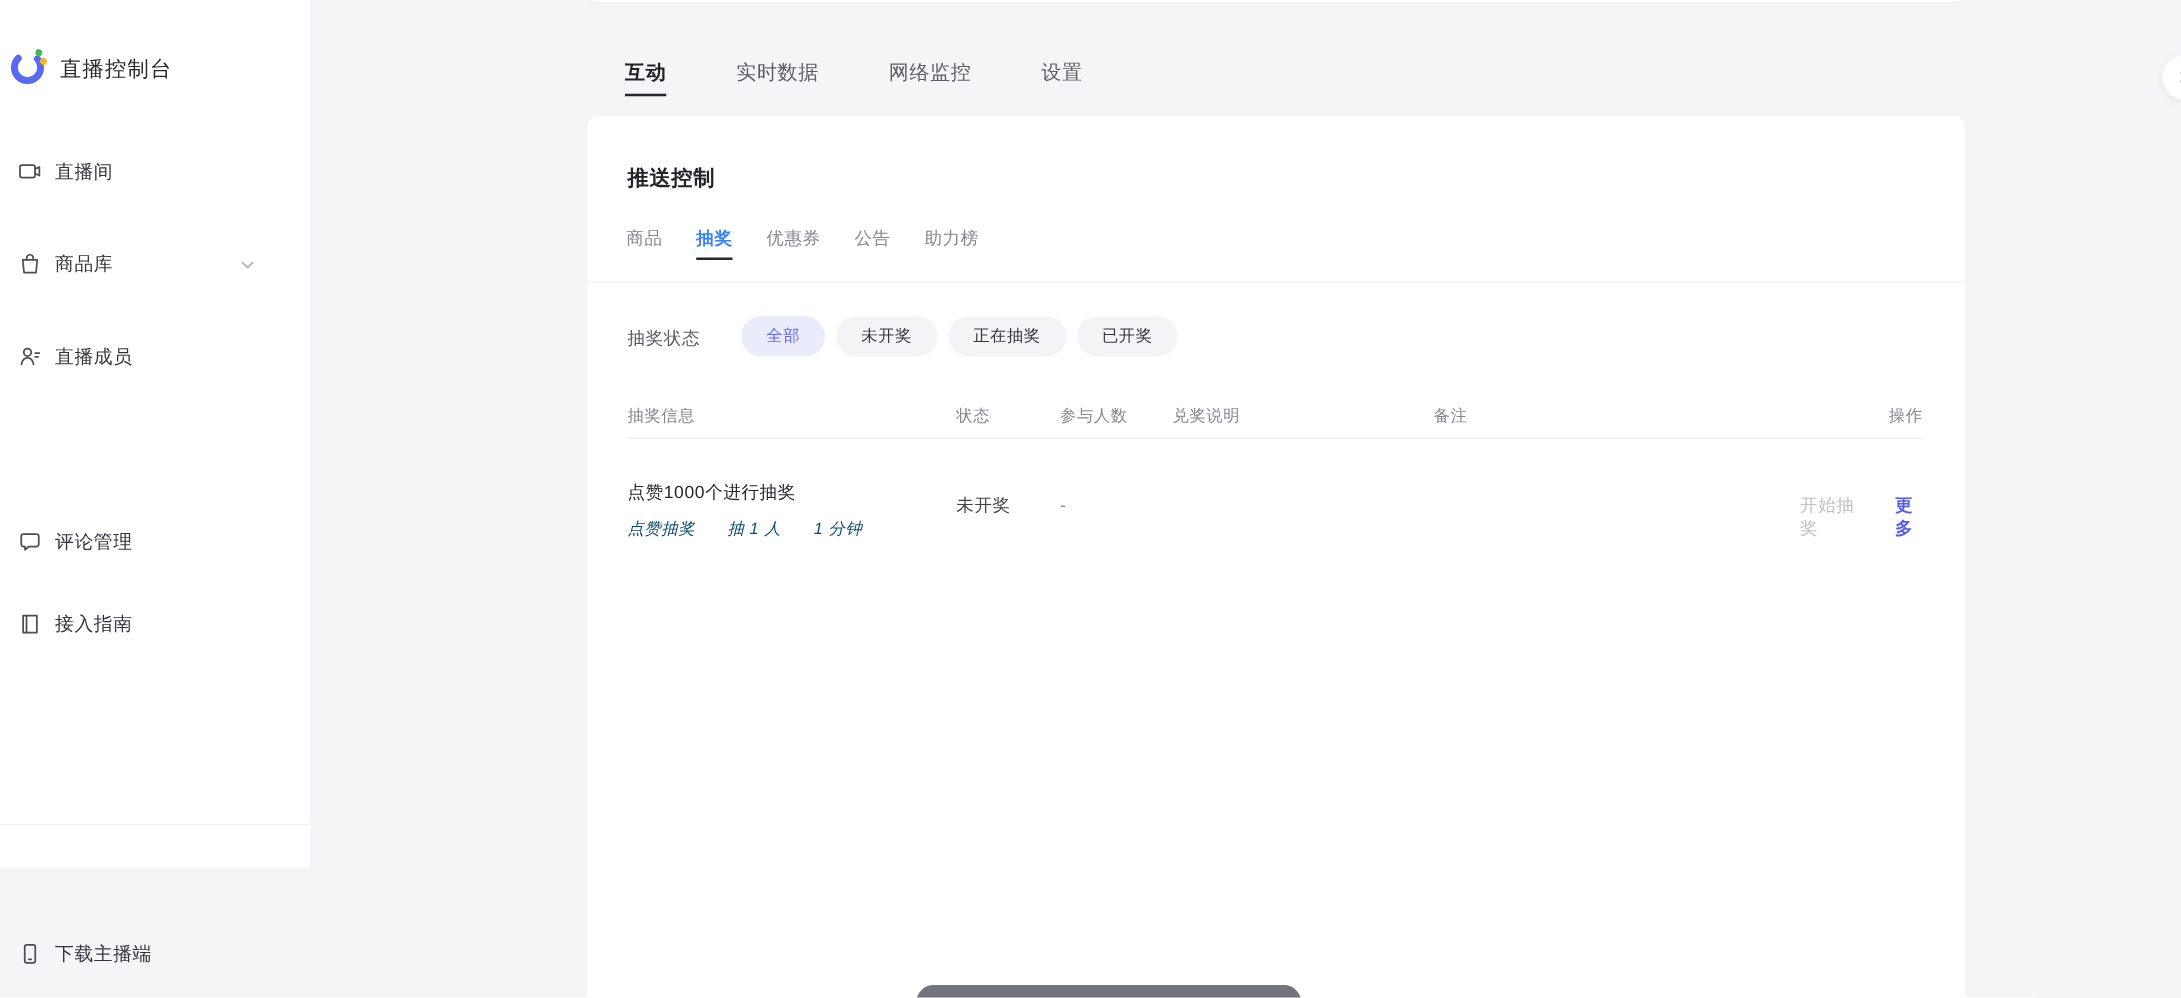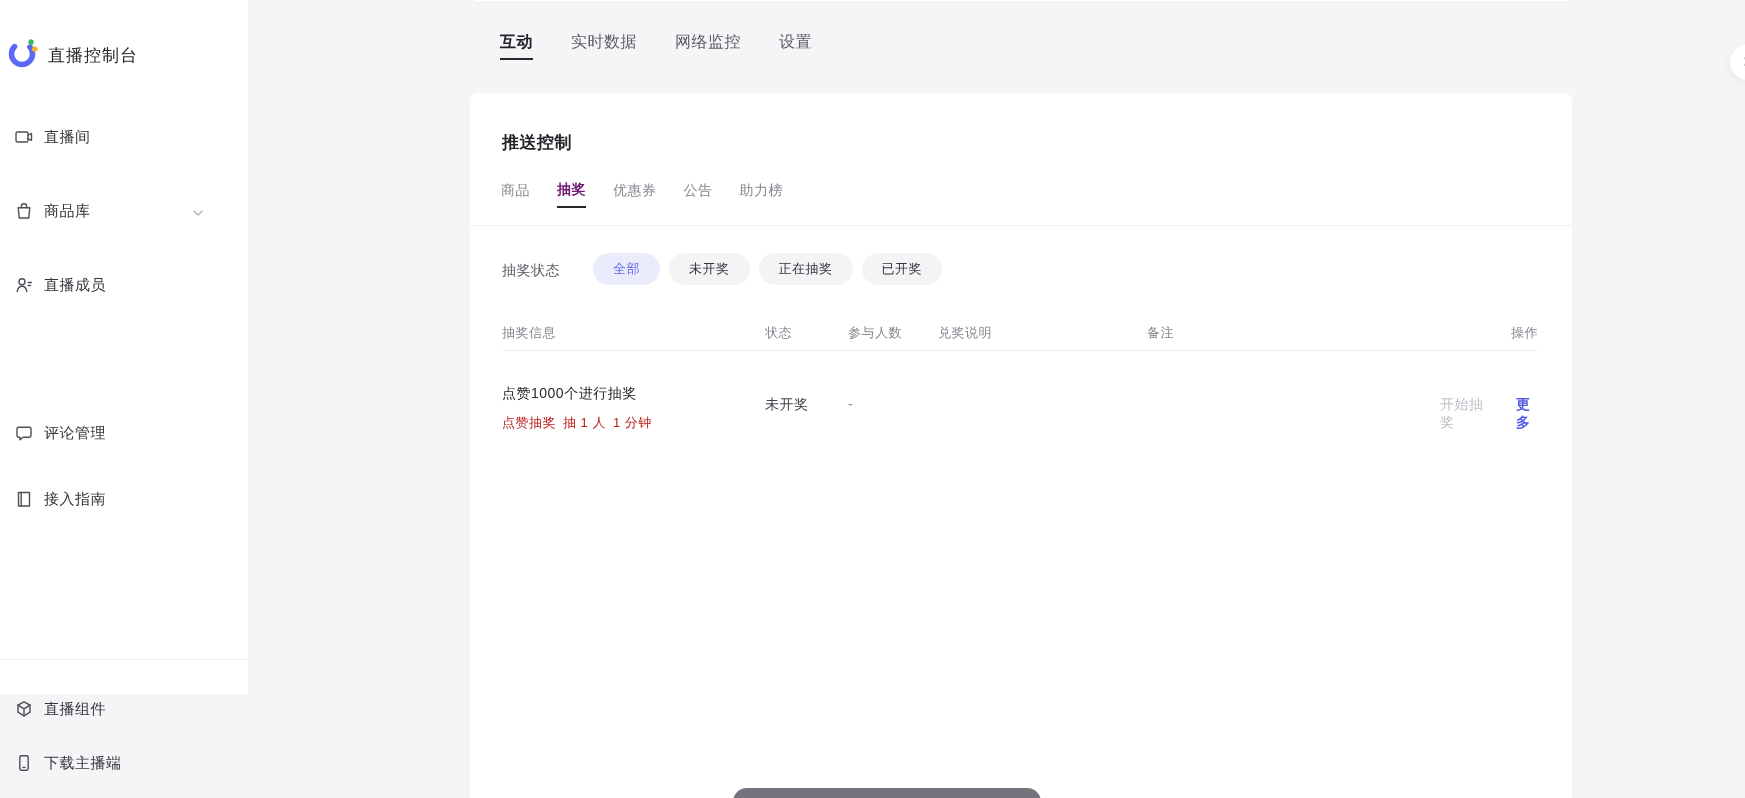--- a/index.html
+++ b/index.html
@@ -15,35 +15,35 @@
   .nav-item .ico { width:20px; height:20px; margin-left:14px; flex:0 0 auto; }
   .nav-item .lbl { margin-left:10px; font-size:15px; color:#34343c; letter-spacing:.5px; }
   .nav-item .chev { position:absolute; left:192px; width:12px; height:12px; }
   .side-divider { position:absolute; left:0; top:659px; width:248px; height:1px; background:#f0f0f2; }
   svg.line { fill:none; stroke:#4e4e56; stroke-width:1.4; stroke-linecap:round; stroke-linejoin:round; }
   svg.chevline { fill:none; stroke:#b8b8c0; stroke-width:1.6; stroke-linecap:round; stroke-linejoin:round; }
 
   
   .scroll-remnant { position:absolute; left:470px; top:-7px; width:1102px; height:10px; background:#fff;
     border-bottom:1px solid #e9e9ee; border-radius:0 0 8px 8px; }
-  .top-tabs { position:absolute; left:500px; top:34px; display:flex; gap:38px;align-items:center; }
+  .top-tabs { position:absolute; left:500px; top:51px; display:flex; gap:56px;align-items:center; }
   .top-tab { font-size:16px; color:#5c5c66; line-height:16px; position:relative; cursor:pointer; letter-spacing:.5px; }
   .top-tab.active { color:#222228; font-weight:700; }
   .top-tab.active::after { content:""; position:absolute; left:0; right:0; bottom:-10px; height:2px; background:#26262b; }
   .float-close { position:absolute; left:1730px; top:44px; width:36px; height:36px; border-radius:50%;
     background:#fff; box-shadow:0 2px 8px rgba(0,0,0,.06); display:flex; align-items:center; justify-content:center;
     color:#c4c4cc; font-size:15px; cursor:pointer; z-index:2; }
 
   
   .card { position:absolute; left:470px; top:93px; width:1102px; height:705px; background:#fff;
     border-radius:8px 8px 0 0; z-index:1; }
   .panel-title { position:absolute; left:32px; top:131px; font-size:17px; font-weight:600; color:#232329; letter-spacing:.5px; }
   .sub-tabs { position:absolute; left:31px; top:183px; display:flex; gap:27px; }
   .sub-tab { font-size:14px; line-height:14px; color:#85858f; position:relative; cursor:pointer; letter-spacing:.5px; }
-  .sub-tab.active { color:#701a75; font-weight:700;font-family:Liberation Mono, monospace; }
+  .sub-tab.active { color:#3b82f6; font-weight:700; }
   .sub-tab.active::after { content:""; position:absolute; left:0; right:0; bottom:-11px; height:2px; background:#26262b; }
   .sub-divider { position:absolute; left:0; top:132px; width:100%; height:1px; background:#f0f0f2; }
 
   
   .filter-label { position:absolute; left:32px; top:169px; font-size:14px; color:#5a5a64; letter-spacing:.5px; }
   .pill-group { position:absolute; left:123px; top:160px; display:flex; gap:9px; }
   .pill { height:32px; border-radius:16px; background:#f4f4f6; color:#35353d; font-size:13px;
     display:flex; align-items:center; justify-content:center; padding:0 20px; cursor:pointer; letter-spacing:.5px; }
   .pill.active { background:#ebecfb; color:var(--accent,#6468ef); }
   .quota-row { position:absolute; right:32px; top:158px; display:flex; align-items:center; gap:17px; }
@@ -55,21 +55,21 @@
   
   .tbl { position:absolute; left:32px; top:0; width:1036px; }
   .tbl-head { position:absolute; top:231px; display:grid; width:1036px;
     grid-template-columns:263px 83px 90px 209px 293px 1fr; }
   .tbl-head .th { font-size:13px; color:#86868f; letter-spacing:.5px; }
   .tbl-head .th:last-child { text-align:right; }
   .head-border { position:absolute; top:257px; width:1036px; height:1px; background:#ededf0; }
   .tbl-row { position:absolute; top:292px; display:grid; width:1036px;
     grid-template-columns:263px 83px 90px 209px 293px 1fr; }
   .cell-main .row-title { font-size:14px; color:#26262e; letter-spacing:.5px; }
-  .cell-main .row-sub { margin-top:11px; font-size:13px; color:#b91c1c; display:flex; gap:7px; letter-spacing:.5px; }
+  .cell-main .row-sub { margin-top:11px; font-size:13px; color:#0c4a6e; display:flex; gap:26px; letter-spacing:.5px;font-style:italic; }
   .cell-plain { padding-top:11px; font-size:14px; color:#44444d; letter-spacing:.5px; }
   .cell-dim { padding-top:11px; font-size:14px; color:#85858f; }
   .cell-actions { padding-top:11px; display:flex; justify-content:flex-end; gap:32px; }
   .action-disabled { font-size:14px; color:#c0c0c8; letter-spacing:.5px; cursor:default; }
   .action-more { font-size:14px; color:#575ce8; font-weight:600; letter-spacing:.5px; cursor:pointer; }
 
   .bottom-pill { position:absolute; left:733px; top:788px; width:308px; height:28px;
     border-radius:14px; background:#74747c; z-index:4; }
 </style>
 </head>
@@ -140,29 +140,20 @@
         <svg class="line" width="20" height="20" viewBox="0 0 20 20">
           <rect x="4.5" y="3.5" width="11" height="13.5"></rect>
           <path d="M7.2 3.5 V17"></path>
         </svg>
       </span>
       <span class="lbl">接入指南</span>
     </div>
 
     <div class="side-divider"></div>
 
-    <div class="nav-item" style="top:696px">
-      <span class="ico">
-        <svg class="line" width="20" height="20" viewBox="0 0 20 20">
-          <path d="M10 2.8 L16 6.2 V13.2 L10 16.8 L4 13.2 V6.2 Z"></path>
-          <path d="M4 6.2 L10 9.8 L16 6.2 M10 9.8 V16.8"></path>
-        </svg>
-      </span>
-      <span class="lbl">直播组件</span>
-    </div>
 
     <div class="nav-item" style="top:750px">
       <span class="ico">
         <svg class="line" width="20" height="20" viewBox="0 0 20 20">
           <rect x="5.8" y="2.8" width="8.4" height="14.4" rx="1.6"></rect>
           <path d="M9 14.4 h2"></path>
         </svg>
       </span>
       <span class="lbl">下载主播端</span>
     </div>

